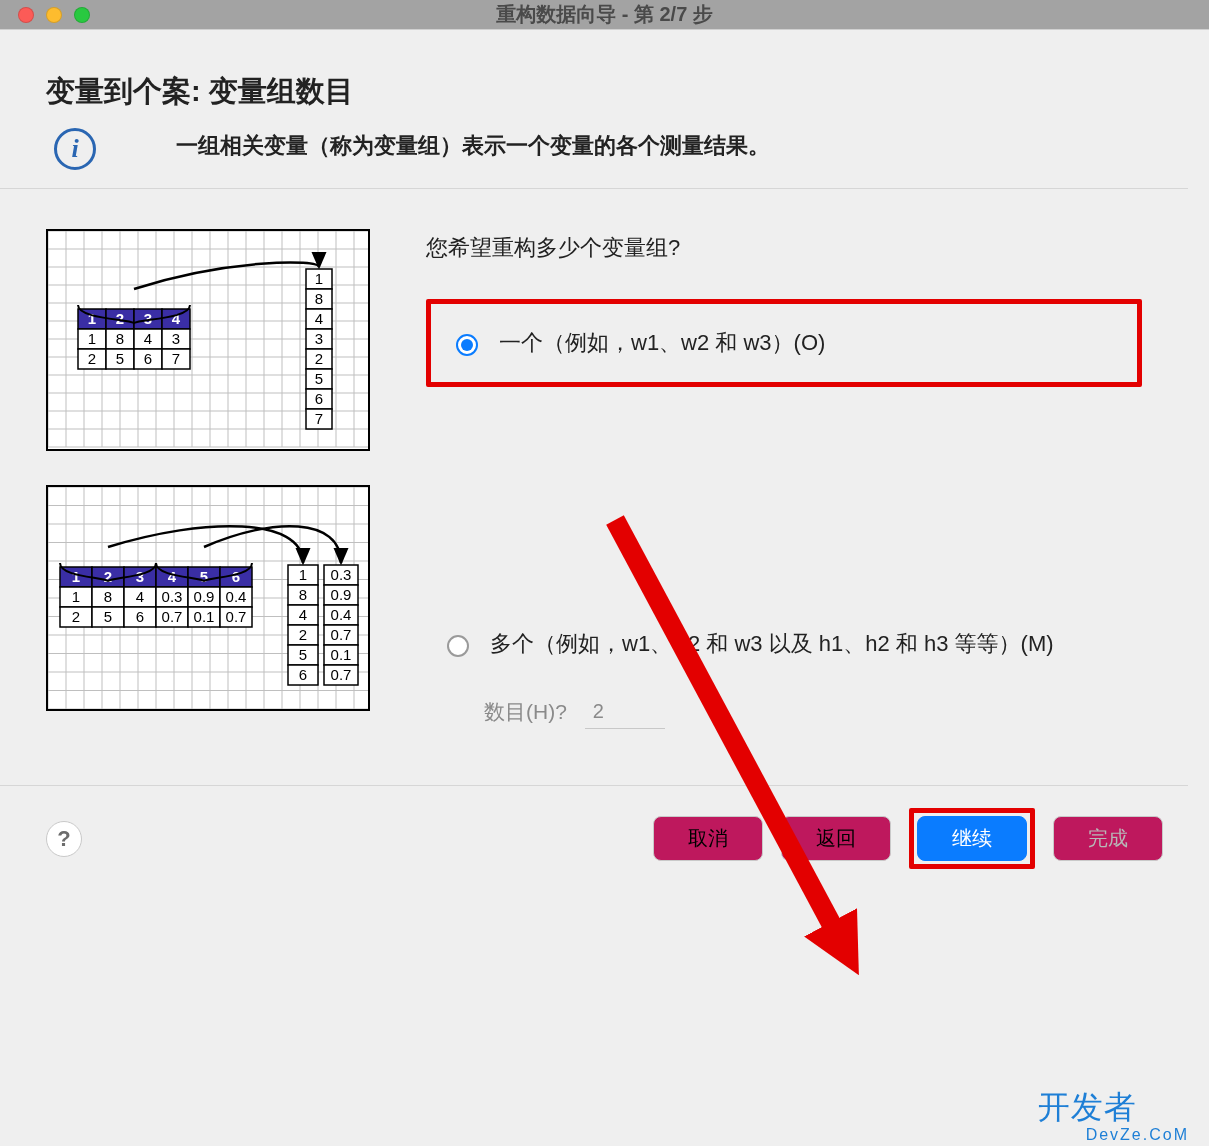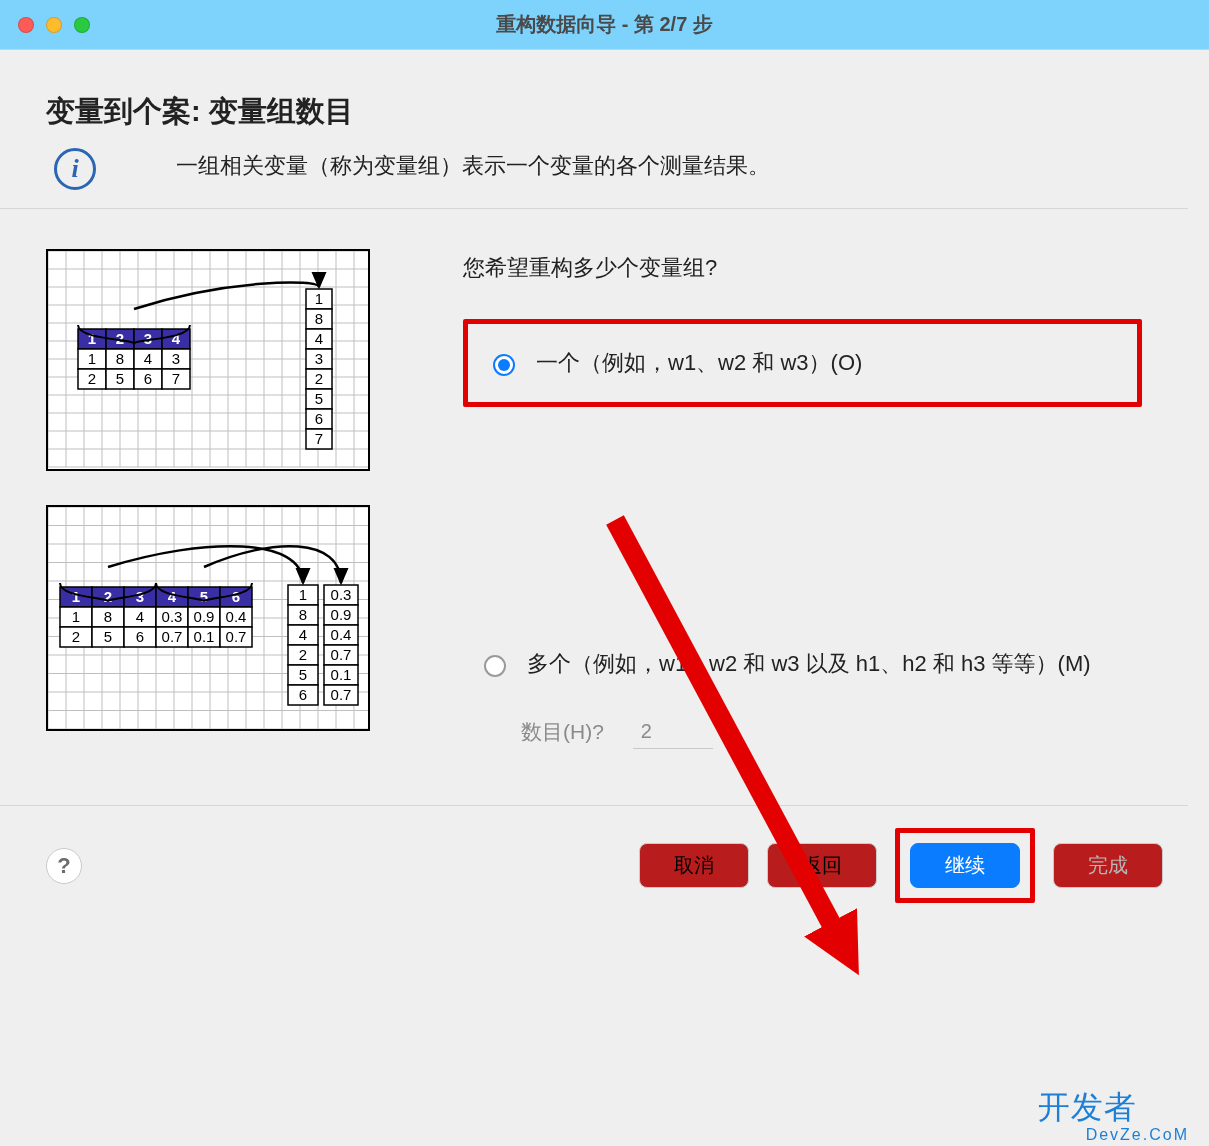--- a/index.html
+++ b/index.html
@@ -6,22 +6,22 @@
   body {
     margin: 0;
     width: 1209px;
     height: 1146px;
     font-family: -apple-system, "Helvetica Neue", Arial, sans-serif;
     background: #efefef;
     color: #222;
     position: relative;
   }
   .titlebar {
-    height: 50px;
-    background: #7dd3fc;
+    height: 30px;
+    background: #a3a3a3;
     border-bottom: 1px solid #d0d0d0;
     display: flex;
     align-items: center;
     position: relative;
   }
   .traffic-lights {
     display: flex;
     gap: 12px;
     margin-left: 18px;
   }
@@ -43,35 +43,35 @@
   .intro { font-size: 22px; margin: 0 0 18px 0; }
   .explain-block {
     display: flex; gap: 18px; margin-left: 8px; margin-bottom: 10px;
   }
   .info-ico-wrap { display: flex; align-items: center; flex: 0 0 44px; }
   .info-ico {
     width: 42px; height: 42px; border: 3px solid #2a66b2;
     border-radius: 50%; display:flex; align-items:center; justify-content:center;
     color:#2a66b2; font-family: Georgia, serif; font-weight:700; font-size:26px; font-style: italic;
   }
-  .explain-text p { font-size: 22px; line-height: 1.65; margin: 0 0 6px 0; }
+  .explain-text p { font-size: 22px; line-height: 1.65; margin: 0 0 6px 0; font-weight: bold; }
   .explain-text .indent { margin-left: 60px; }
   hr.sep { border:none; border-top:1px solid #d6d6d6; margin: 18px -46px 0 -46px; }
 
   .main-row {
     display: flex; gap: 40px; margin-top: 40px;
   }
   .illus-col { width: 340px; display:flex; flex-direction:column; gap:34px; }
   .illus-box {
     border: 2px solid #000; background: #fff; width: 324px; 
     padding: 0; display:block;
   }
   .illus-box svg { display:block; }
 
-  .form-col { flex: 1; margin-left: 37px; }
+  .form-col { flex: 1; }
   .prompt { font-size: 22px; margin: 4px 0 36px 0; }
   .radio-group { display:flex; flex-direction:column; gap: 16px; }
   .radio-row {
     display:flex; align-items:center; gap: 18px;
     padding: 10px 16px; font-size: 22px;
     border-radius: 2px;
   }
   .radio-row.sel {
     border: 5px solid #e30000;
     padding: 24px 20px;
@@ -79,21 +79,21 @@
   input[type=radio] {
     appearance: none; width: 22px; height: 22px; border: 2px solid #9a9a9a;
     border-radius: 50%; position: relative; background:#fff; flex:0 0 22px;
   }
   input[type=radio]:checked { border-color: #0a7cff; }
   input[type=radio]:checked::after {
     content:""; position:absolute; left:3px; top:3px; width:12px; height:12px;
     background:#0a7cff; border-radius:50%;
   }
   .multi-sub {
-    display:flex; align-items:center; gap:29px; margin: 10px 0 0 58px;
+    display:flex; align-items:center; gap:18px; margin: 10px 0 0 58px;
     font-size: 21px; color:#8a8a8a;
   }
   .multi-input {
     width: 80px; padding: 5px 8px; font-size: 20px;
     border:none; border-bottom:1px solid #c8c8c8; background:transparent;
     color:#8a8a8a;
   }
   hr.sep2 { border:none; border-top:1px solid #d6d6d6; margin: 56px -46px 0 -46px; }
 
   .button-bar {
@@ -101,28 +101,28 @@
     gap: 18px;
   }
   .help-btn {
     width:36px; height:36px; border-radius:50%; border:1px solid #c9c9c9;
     background:#fff; color:#6c6c6c; font-size:22px; font-weight:600;
     display:flex; align-items:center; justify-content:center; cursor:pointer;
   }
   .spacer { flex:1; }
   .btn {
     padding: 8px 30px; border-radius: 8px; border:1px solid #c9c9c9;
-    background:#b91c1c; font-size:20px; cursor:pointer; min-width:110px;
+    background:#be185d; font-size:20px; cursor:pointer; min-width:110px;
   }
   .btn.primary {
     background:#0a7cff; border-color:#0a7cff; color:#fff; font-weight:500;
   }
   .btn.disabled { color:#b8b8b8; cursor:default; }
   .continue-highlight {
-    border: 5px solid #e30000; padding: 10px; border-radius: 2px;
+    border: 5px solid #e30000; padding: 3px; border-radius: 2px;
   }
   .watermark {
     position:absolute; right: 20px; bottom: 2px; color:#1e7fd6;
     font-size: 32px; font-family: "STKaiti","KaiTi",serif; letter-spacing:1px;
     pointer-events:none;
   }
   .watermark small { display:block; font-size:16px; letter-spacing:2px; color:#1e7fd6; font-family: Arial; margin-top:-4px;margin-left:48px;}
   .arrow-overlay { position:absolute; left:0; top:0; pointer-events:none; }
 </style>
 </head>

